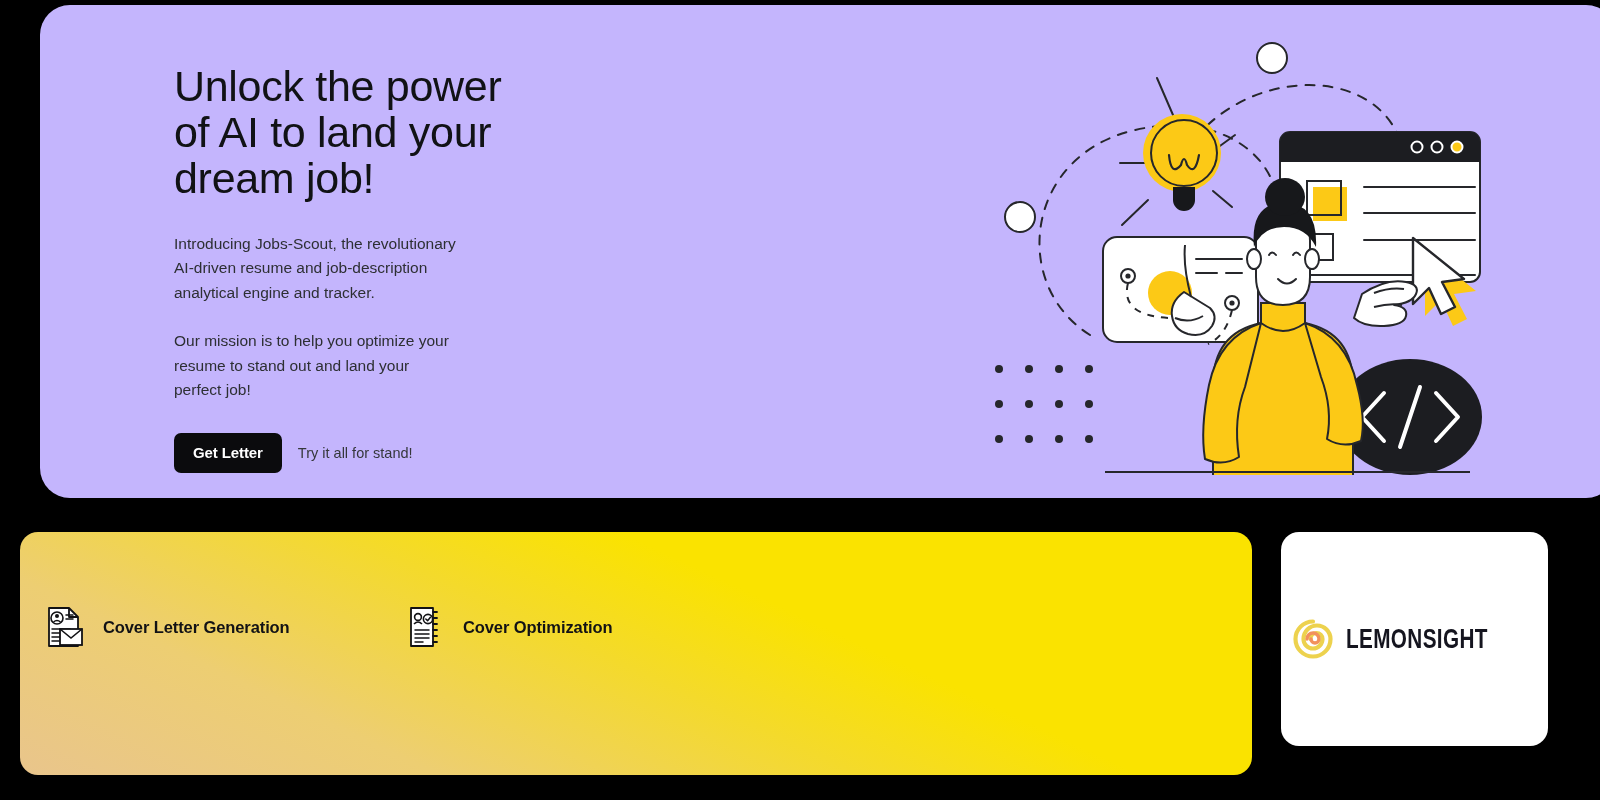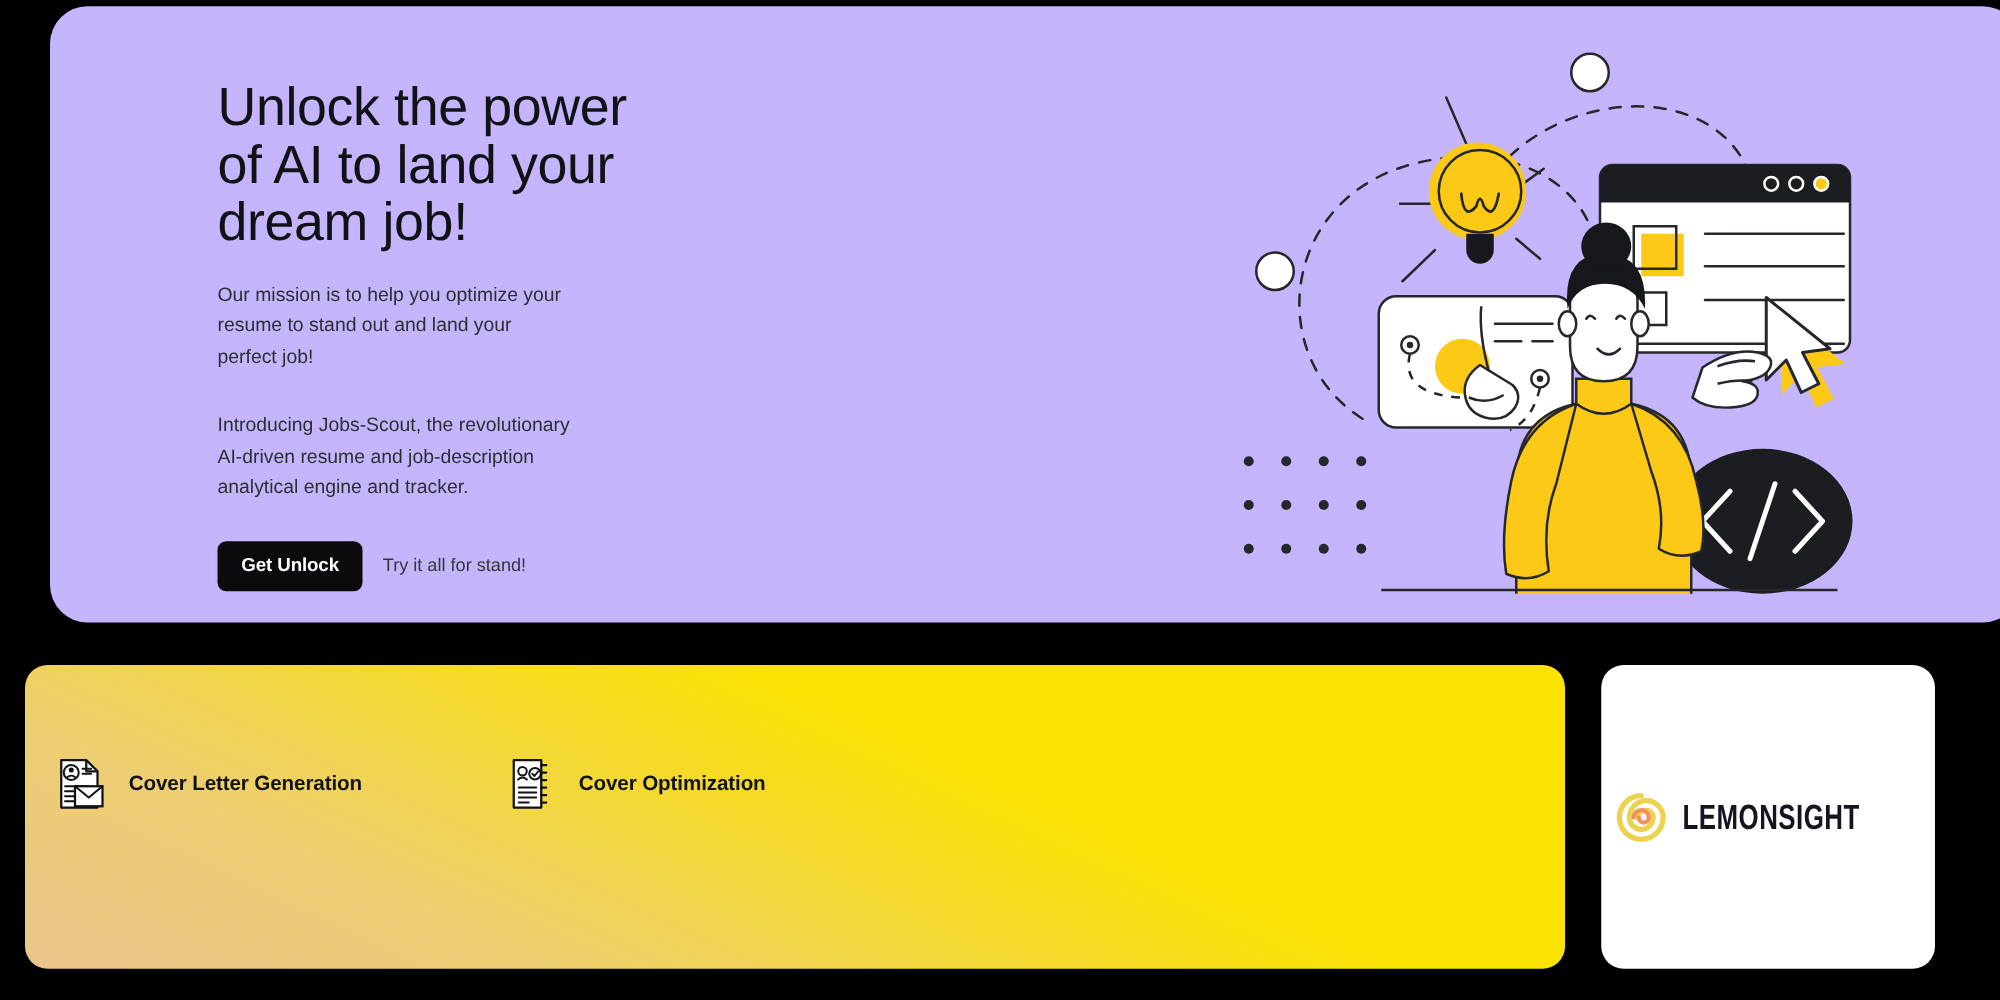--- a/index.html
+++ b/index.html
@@ -71,21 +71,21 @@
   .feat-list { position: absolute; left: 44px; top: 605px; display: flex; }
   .feat { display: flex; align-items: center; gap: 19px; }
   .feat:first-child { width: 360px; }
   .feat-label { font-size: 16.5px; font-weight: 700; color: #121215; letter-spacing: -0.1px; }
   .feat-ico { width: 40px; height: 44px; flex: none; }
 
   
   .logo-card {
     position: absolute;
     left: 1281px; top: 532px;
-    width: 267px; height: 243px;
+    width: 267px; height: 214px;
     background: #fff;
     border-radius: 18px;
     display: flex; align-items: center; justify-content: center;
     gap: 12px;
   }
   .logo-mark { width: 42px; height: 42px; flex: none; }
   .logo-word {
     font-size: 28px; font-weight: 700; color: #15151f;
     letter-spacing: 0.5px;
     transform: scaleX(0.74);
@@ -98,28 +98,28 @@
 <body>
 
 <div class="stage">
 
   <section class="hero-card">
 
     <div class="hero-text">
       <h1 class="hero-title">Unlock the power
 of AI to land your
 dream job!</h1>
+      <p class="hero-para p1">Introducing Jobs-Scout, the revolutionary
+AI-driven resume and job-description
+analytical engine and tracker.</p>
       <p class="hero-para p2">Our mission is to help you optimize your
 resume to stand out and land your
 perfect job!</p>
-      <p class="hero-para p1">Introducing Jobs-Scout, the revolutionary
-AI-driven resume and job-description
-analytical engine and tracker.</p>
       <div class="cta-row">
-        <button class="btn-primary">Get Unlock</button>
+        <button class="btn-primary">Get Letter</button>
         <span class="cta-note">Try it all for stand!</span>
       </div>
     </div>
 
     <svg class="illus" viewBox="0 0 520 450">
       <g fill="none" stroke="#26272b" stroke-width="2" stroke-linecap="round">
 
         <path d="M120 300 C 40 250, 55 120, 165 95 C 265 72, 330 140, 300 205" stroke-dasharray="9 9"></path>
         <path d="M215 118 C 265 35, 400 25, 430 105 C 452 165, 420 210, 385 215" stroke-dasharray="9 9"></path>
       </g>

